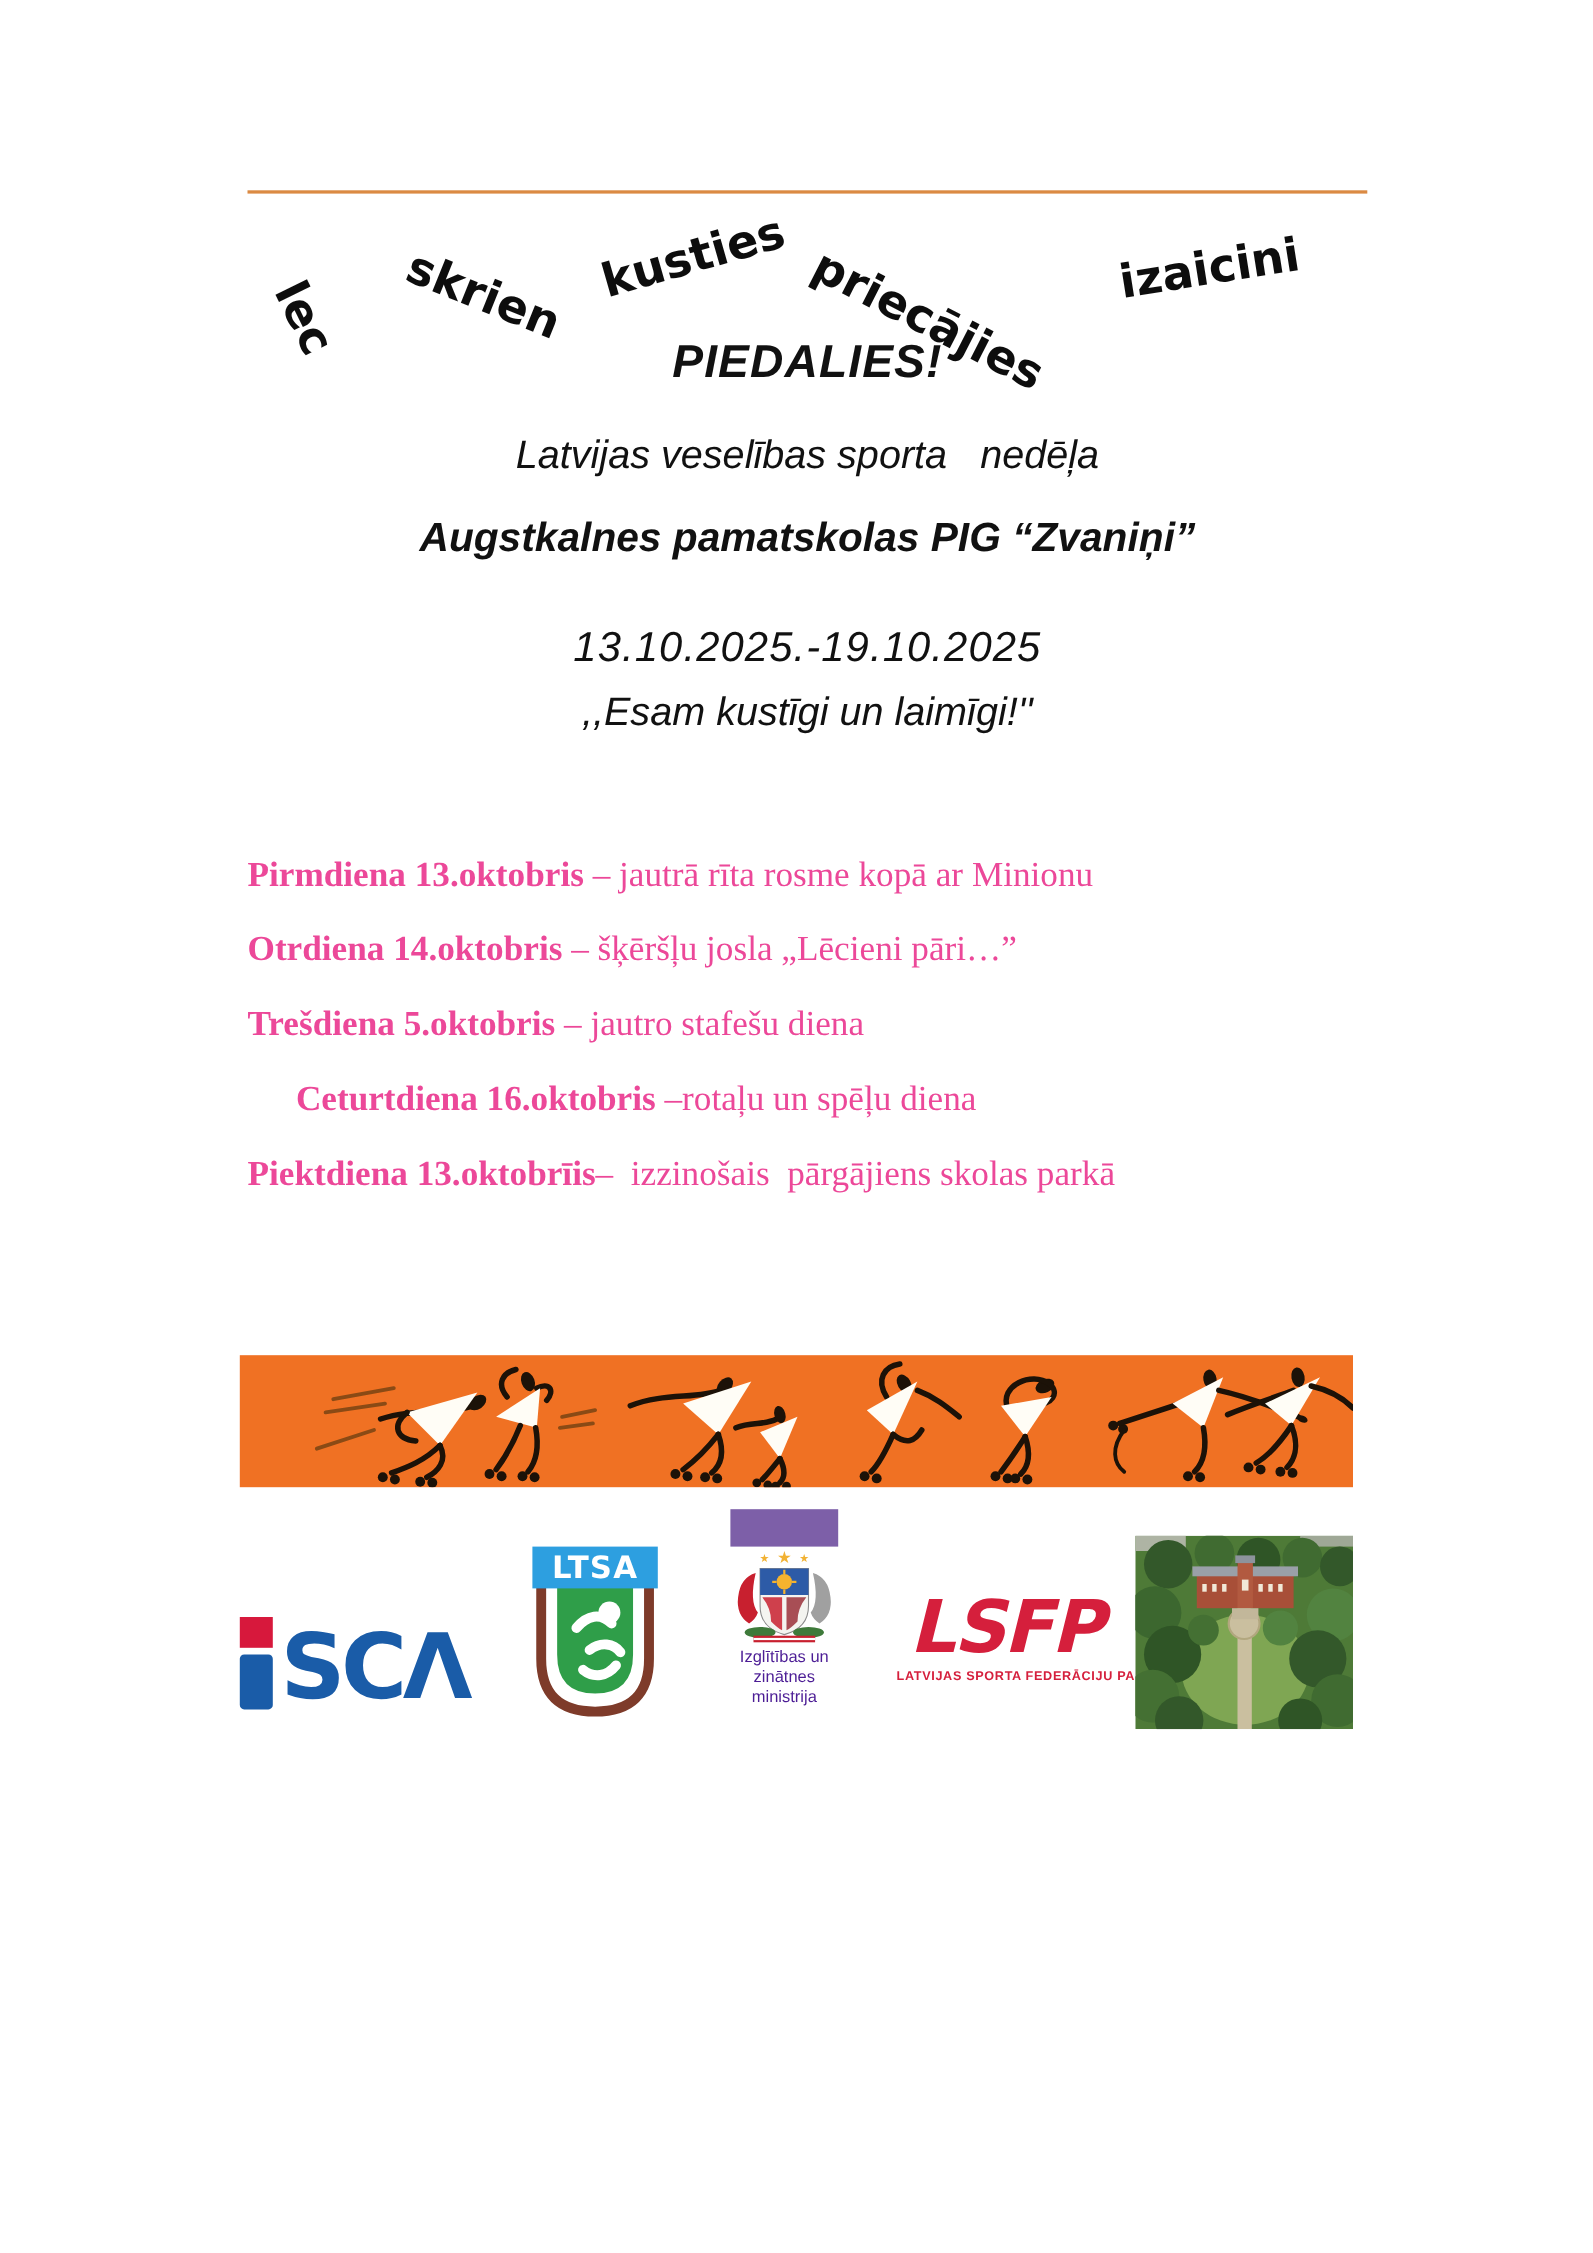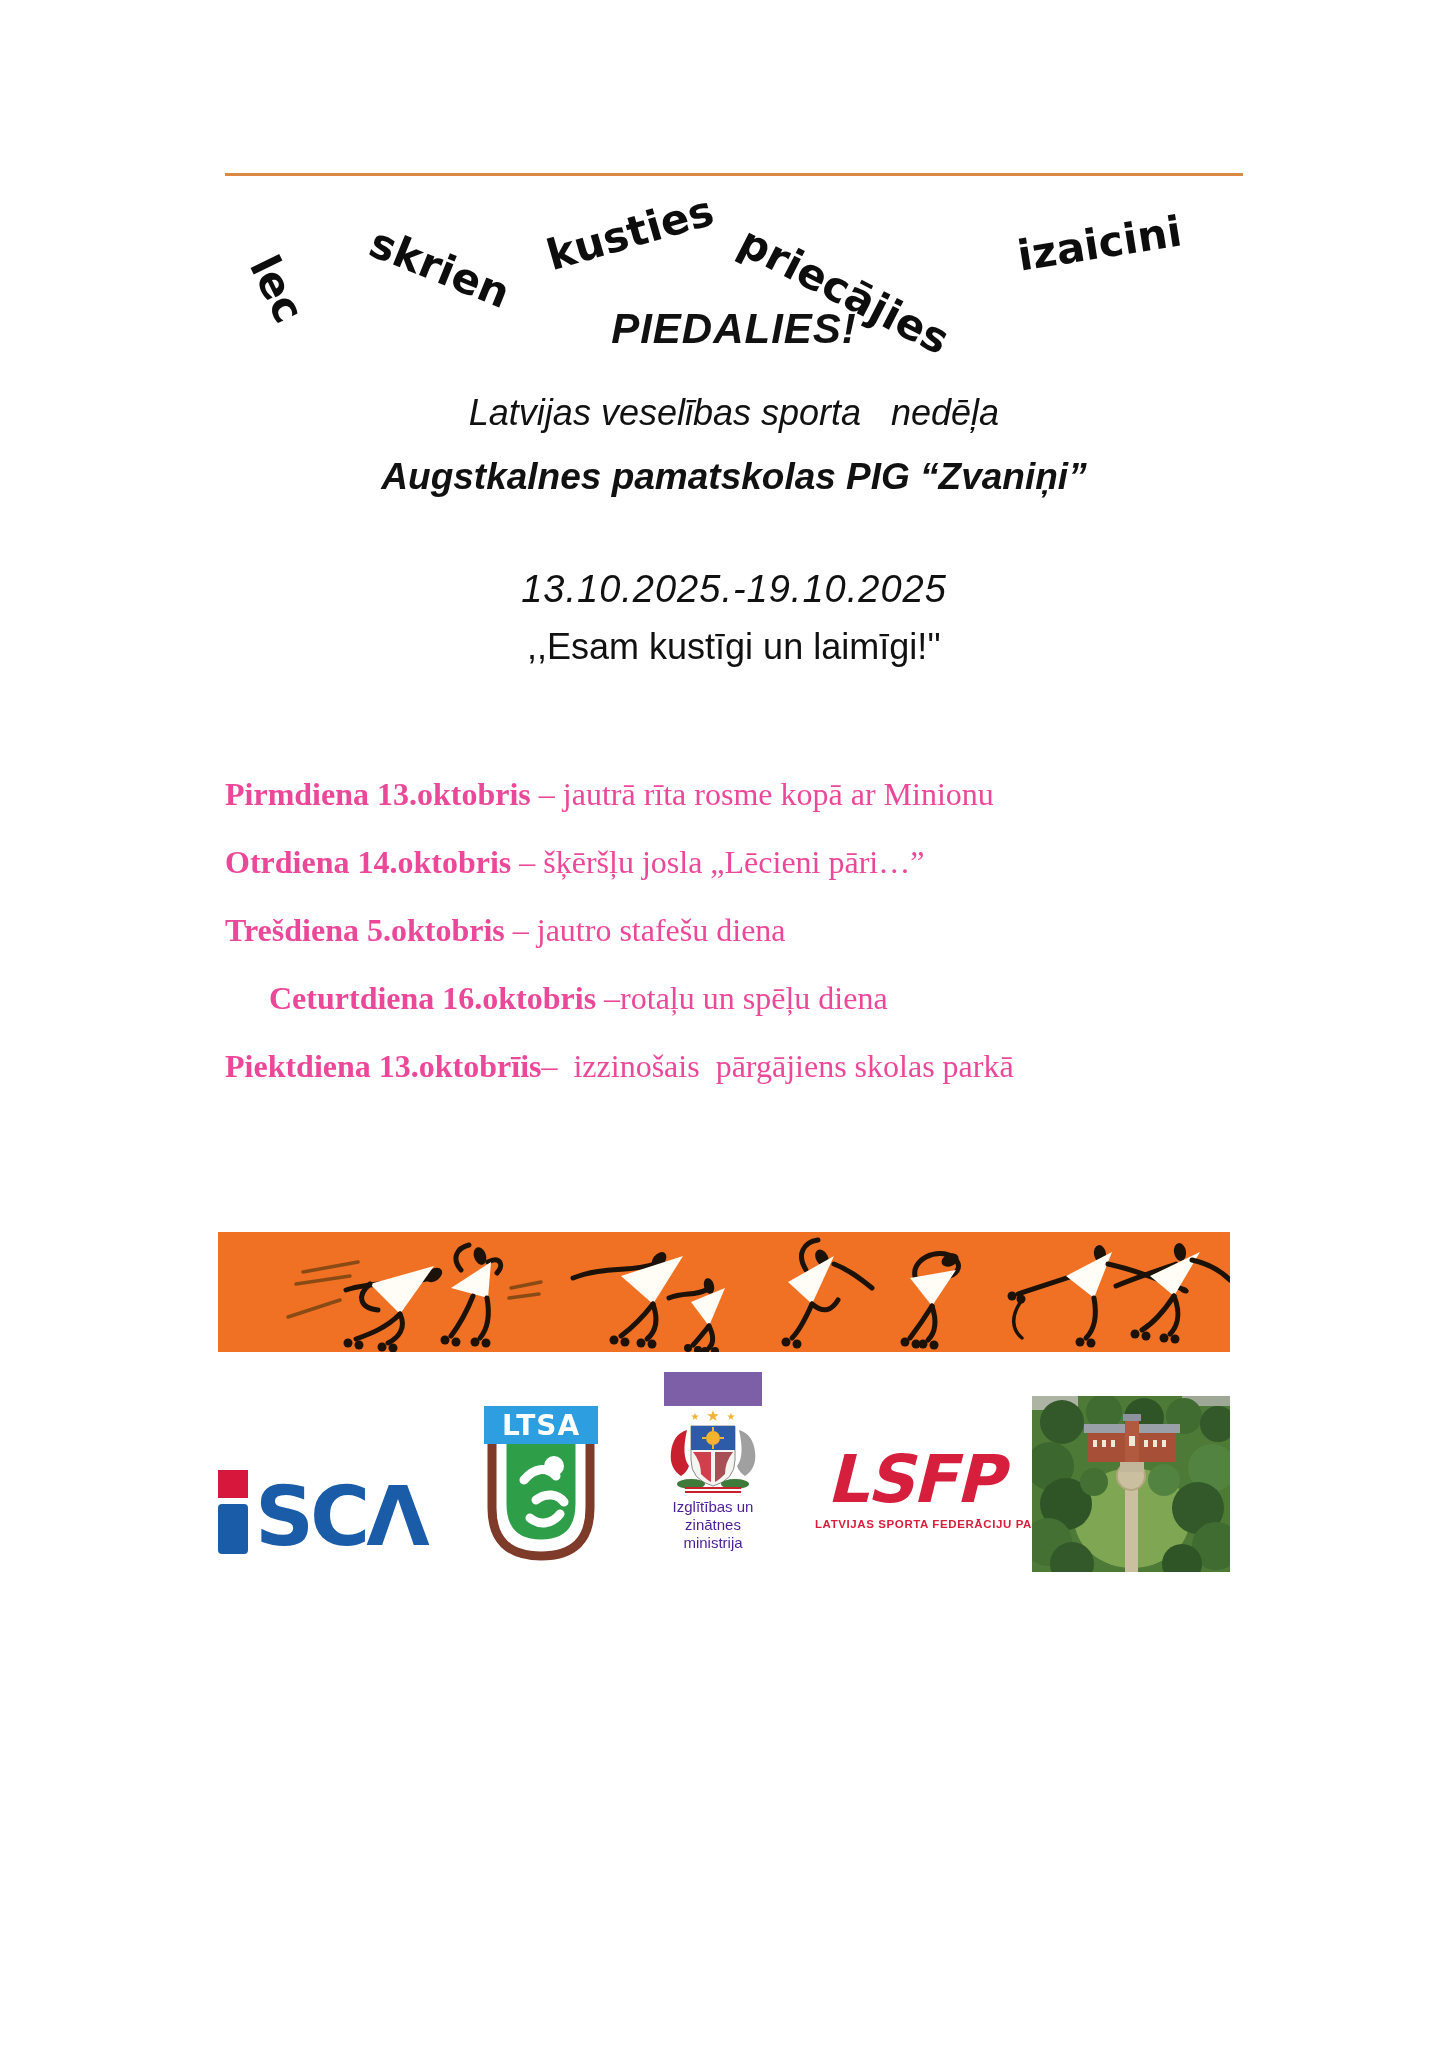--- a/index.html
+++ b/index.html
@@ -29,23 +29,23 @@
   .wa3{left:548px;top:232px;transform:rotate(-16deg);}
   .wa4{left:742px;top:214px;transform:rotate(27deg);}
   .wa5{left:1018px;top:232px;transform:rotate(-9deg);}
   
   .cline{
     position:absolute;left:225px;width:1018px;text-align:center;
     font-family:"Liberation Sans",sans-serif;white-space:pre;
   }
   .piedalies{top:305px;font-size:42px;font-weight:700;font-style:italic;letter-spacing:1px;}
   .subtitle{top:392px;font-size:36px;font-style:italic;}
-  .school{top:456px;font-size:37px;font-weight:700;font-style:italic;}
+  .school{top:468px;font-size:37px;font-weight:700;font-style:italic;}
   .dates{top:568px;font-size:38px;font-style:italic;letter-spacing:1px;}
-  .motto{top:626px;font-size:36px;}
+  .motto{top:626px;font-size:36px;font-style:italic;}
   
   .sched{
     position:absolute;left:225px;width:1050px;
     font-family:"Liberation Serif",serif;font-size:32px;color:#ec4899;
     white-space:pre-wrap;line-height:36px;
   }
   .sr1{top:776px;}.sr2{top:844px;}.sr3{top:912px;}.sr4{top:980px;margin-left:44px;}.sr5{top:1048px;}
   .sday{font-weight:700;}
   
   .banner{

